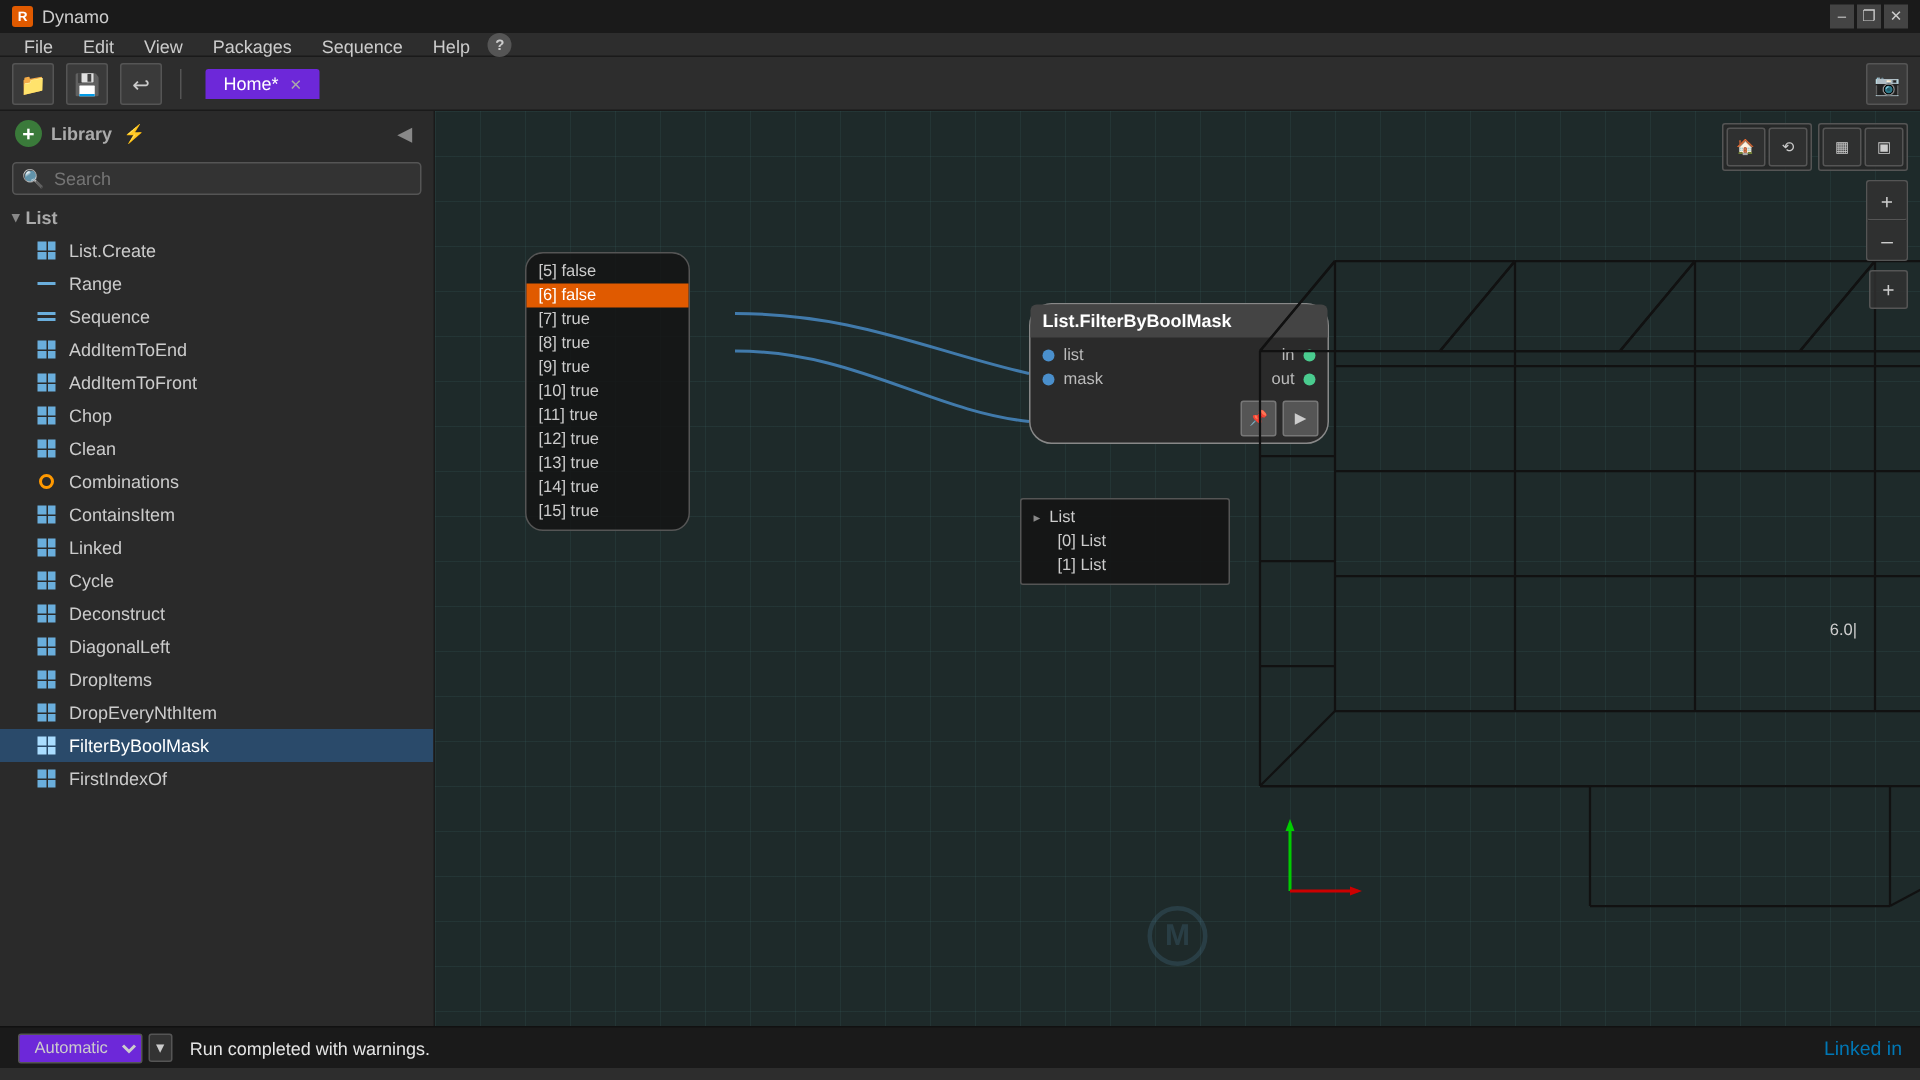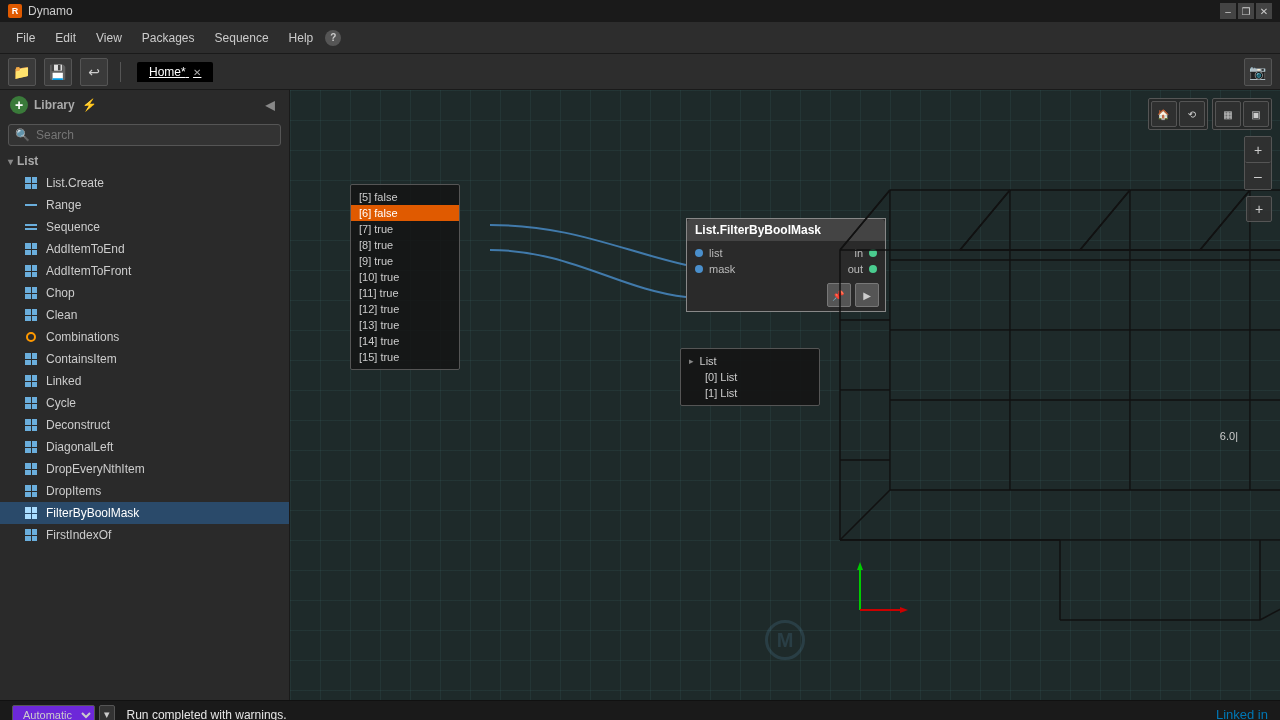--- a/index.html
+++ b/index.html
@@ -41,24 +41,23 @@
       background: #444;
       border: none;
       color: #ccc;
       font-size: 10px;
       cursor: pointer;
       display: flex; align-items: center; justify-content: center;
     }
 
     
     #menubar {
-      height: 32px;
+      height: 16px;
       background: #2d2d2d;
       display: flex;
-      align-items: center;
       padding: 0 8px;
       gap: 4px;
       border-bottom: 1px solid #1a1a1a;
     }
     .menu-item {
       padding: 2px 8px;
       color: #ccc;
       cursor: pointer;
       font-size: 12px;
       border-radius: 2px;
@@ -129,23 +128,22 @@
       border-bottom: 1px solid #111;
     }
     .tab {
       padding: 3px 12px;
       font-size: 12px;
       cursor: pointer;
       border-radius: 2px 2px 0 0;
       color: #aaa;
     }
     .tab.active {
-      background: #000000;
+      background: #6d28d9;
       color: #fff;
-      text-decoration: underline;
     }
     .tab-close {
       margin-left: 4px;
       color: #aaa;
       cursor: pointer;
       font-size: 10px;
     }
 
     
     .library-header {
@@ -269,42 +267,42 @@
       background-size: 30px 30px;
     }
 
     
     .bool-list-popup {
       position: absolute;
       top: 94px;
       left: 60px;
       background: rgba(20,20,20,0.85);
       border: 1px solid #555;
-      border-radius: 2px;
+      border-radius: 12px;
       padding: 4px 0;
       min-width: 110px;
       font-size: 11px;
     }
     .bool-list-popup .popup-row {
       padding: 2px 8px;
       color: #ccc;
     }
     .bool-list-popup .popup-row.highlighted {
       background: #e05a00;
       color: white;
     }
 
     
     .node-box {
       position: absolute;
       top: 128px;
       left: 396px;
       background: #2a2a2a;
       border: 1px solid #888;
-      border-radius: 0;
+      border-radius: 15px;
       min-width: 200px;
     }
     .node-title {
       background: #444;
       padding: 4px 8px;
       font-size: 12px;
       color: #fff;
       border-radius: 4px 4px 0 0;
       font-weight: 600;
     }
@@ -688,33 +686,33 @@
 
       <div class="list-item">
         <span class="item-icon">
           <div class="icon-grid">
               <span></span>
               <span></span>
               <span></span>
               <span></span>
             </div>
         </span>
+        <span>DropItems</span>
+      </div>
+
+      <div class="list-item">
+        <span class="item-icon">
+          <div class="icon-grid">
+              <span></span>
+              <span></span>
+              <span></span>
+              <span></span>
+            </div>
+        </span>
         <span>DropEveryNthItem</span>
-      </div>
-
-      <div class="list-item">
-        <span class="item-icon">
-          <div class="icon-grid">
-              <span></span>
-              <span></span>
-              <span></span>
-              <span></span>
-            </div>
-        </span>
-        <span>DropItems</span>
       </div>
 
       <div class="list-item active">
         <span class="item-icon">
           <div class="icon-grid">
               <span style="background:#adf;"></span>
               <span style="background:#adf;"></span>
               <span style="background:#adf;"></span>
               <span style="background:#adf;"></span>
             </div>

